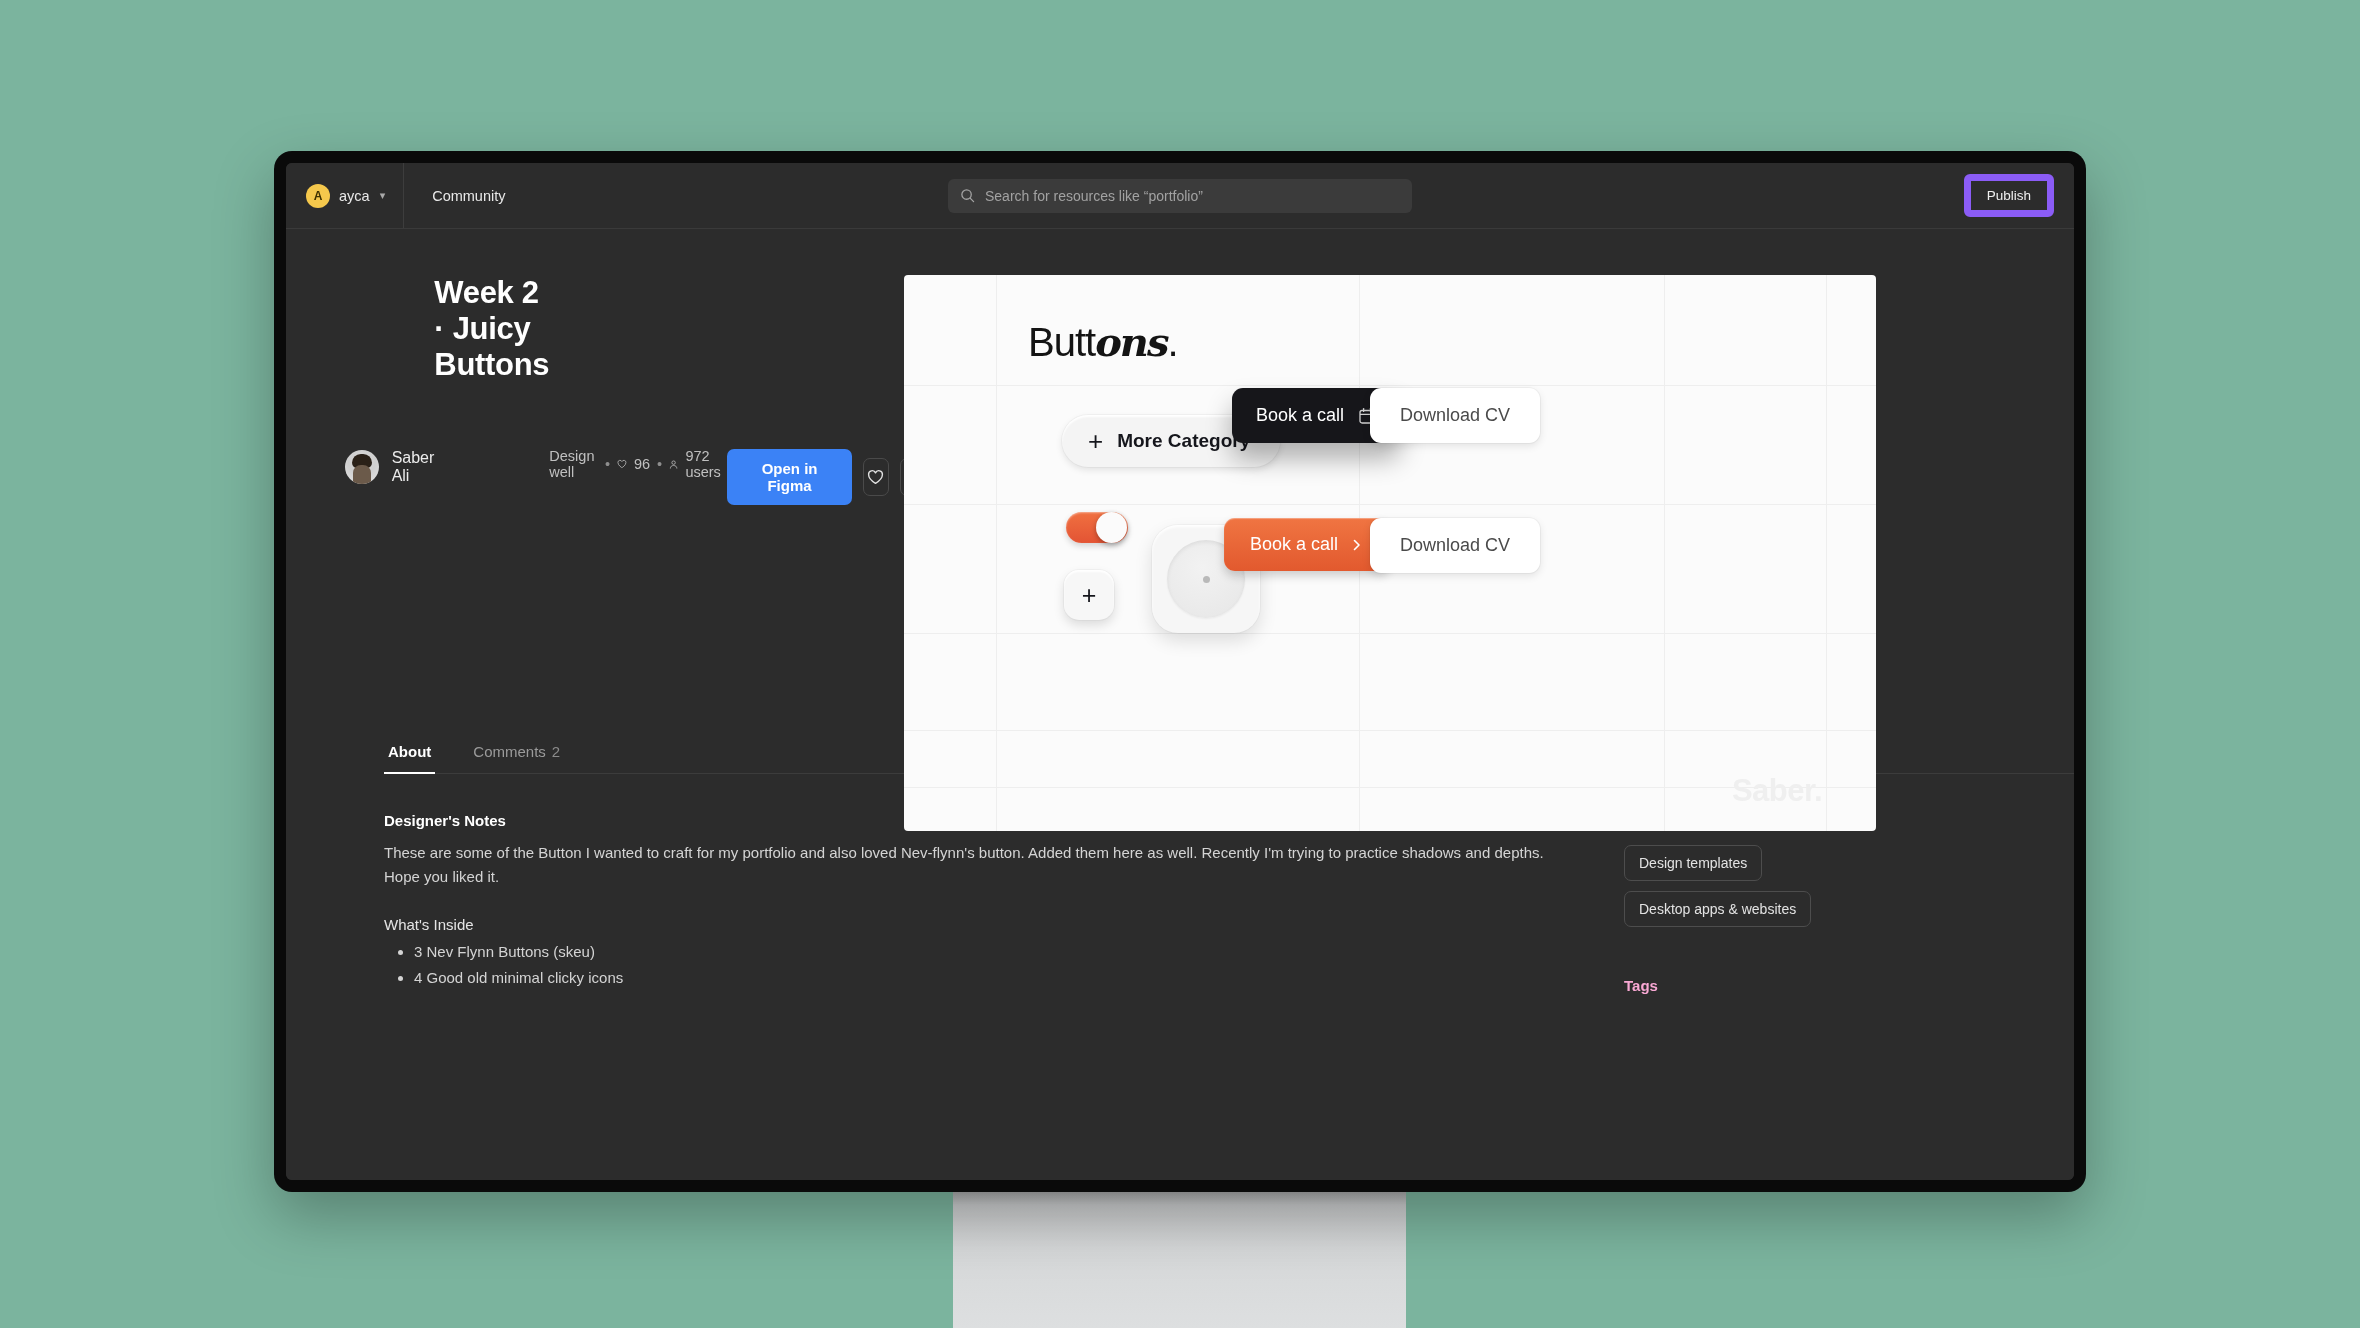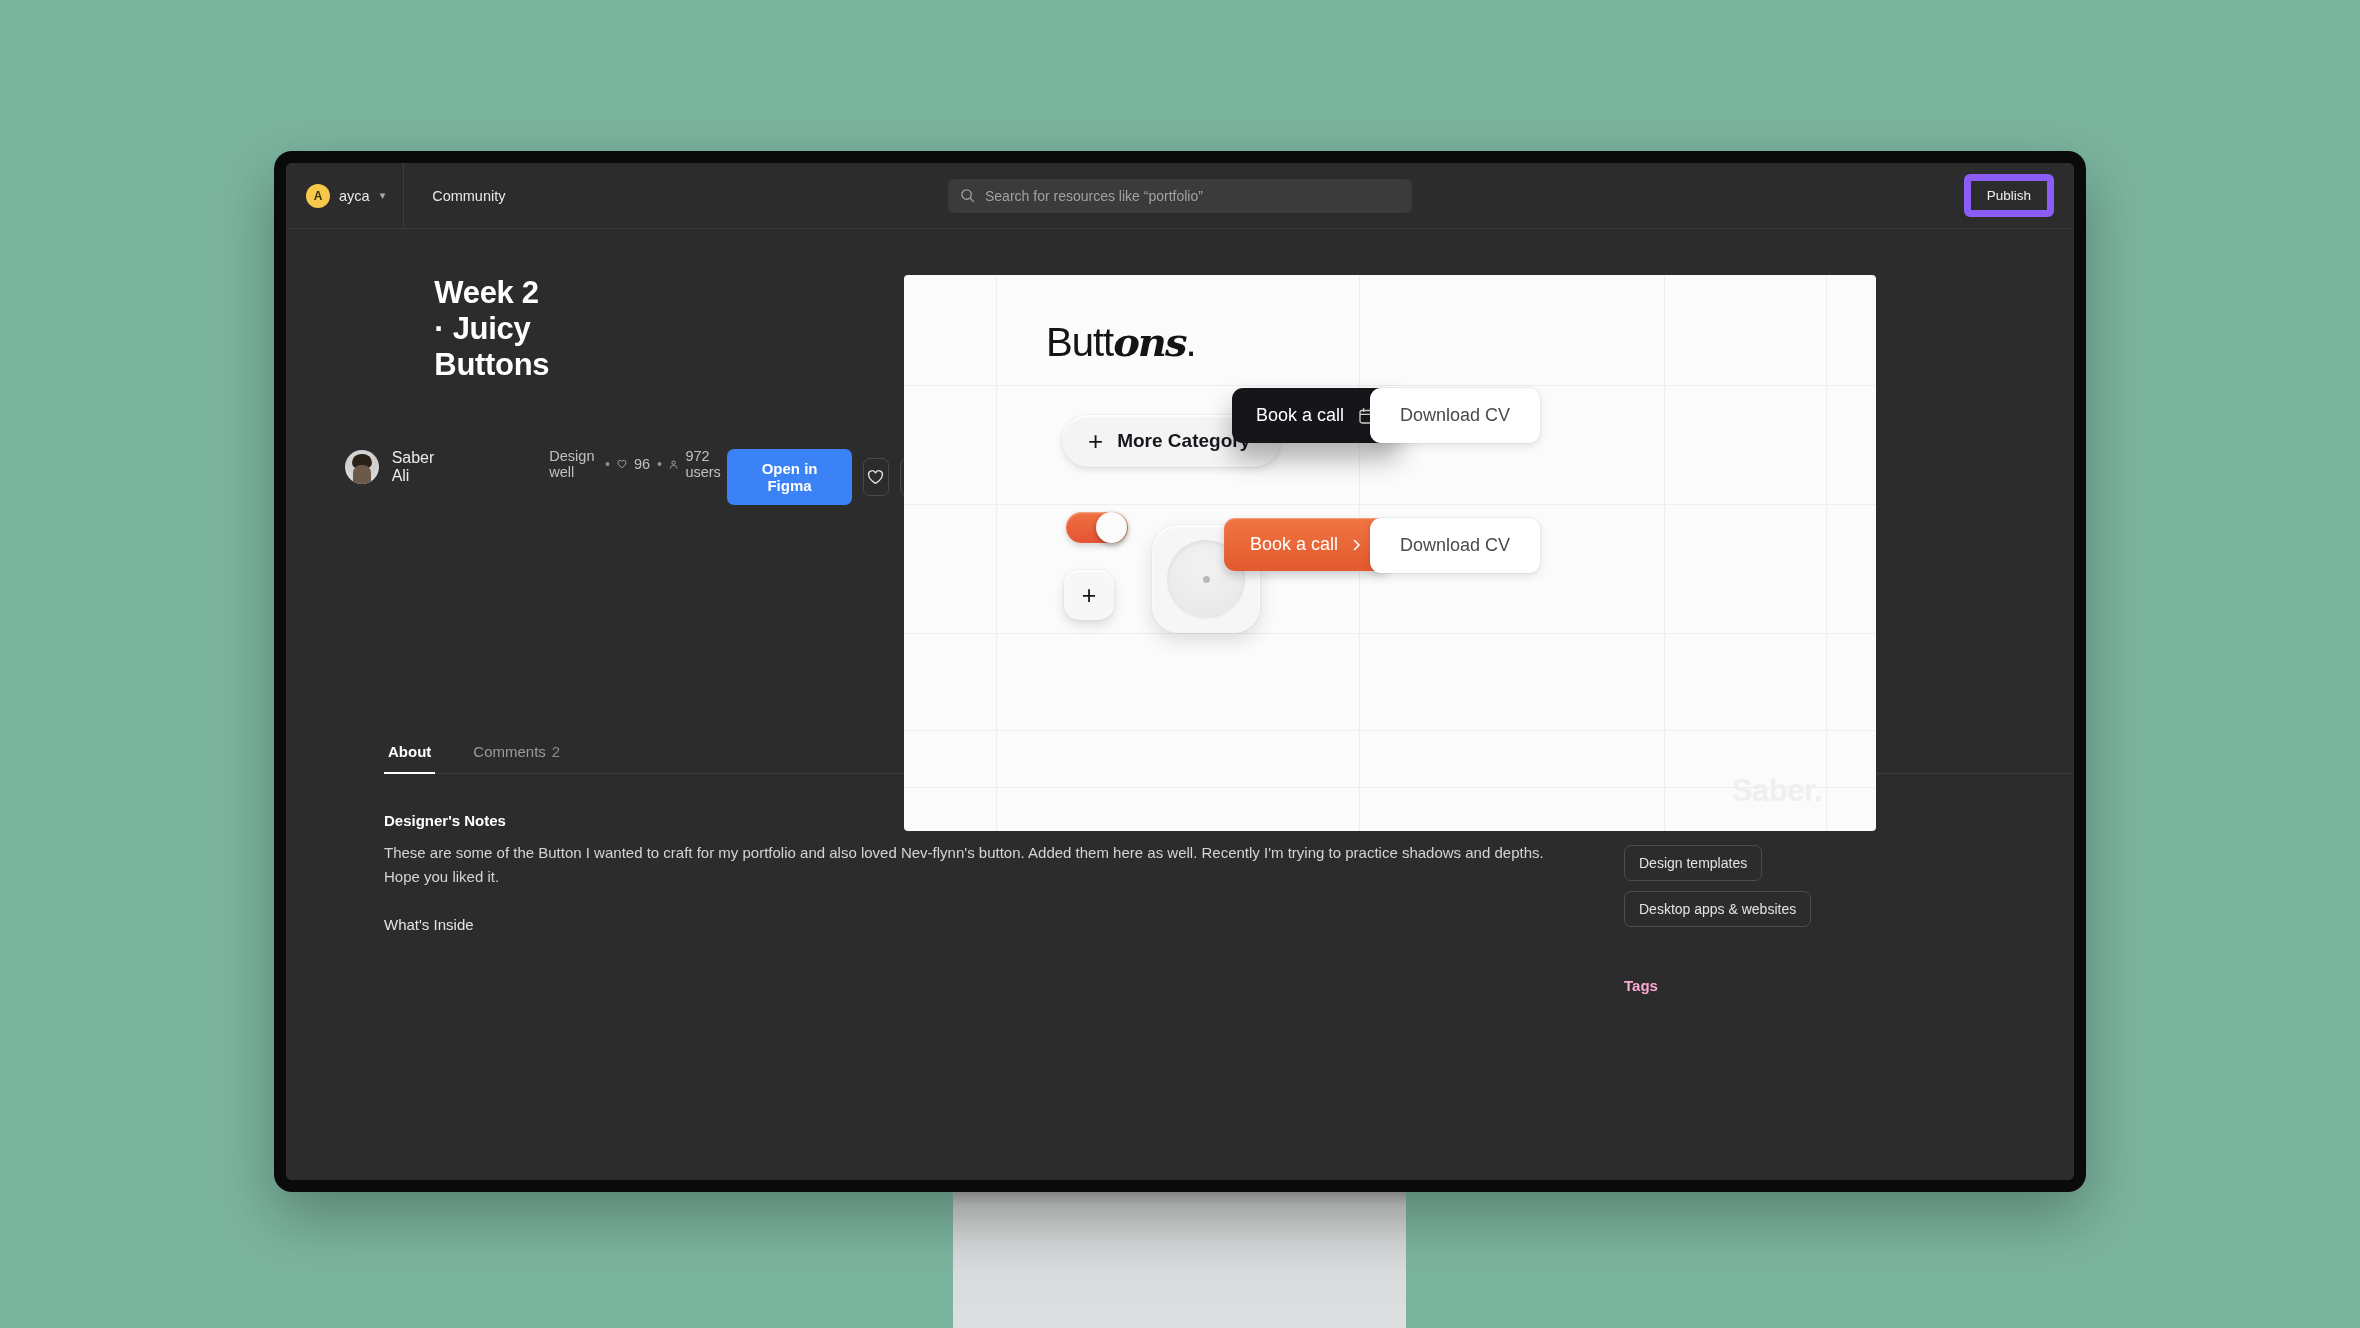--- a/index.html
+++ b/index.html
@@ -178,21 +178,20 @@
   .grid-v, .grid-h { position: absolute; background: #eeeeee; }
   .grid-v { width: 1px; top: 0; bottom: 0; }
   .grid-h { height: 1px; left: 0; right: 0; }
 
   .pv-title {
     position: absolute; left: 124px; top: 43px;
     font-size: 40px; color: #141414;
     font-family: "Liberation Sans", sans-serif;
     font-weight: 400;
     letter-spacing: -1px;
-    margin-left: 18px;
   }
   .pv-title .script {
     font-family: "DejaVu Serif", serif;
     font-style: italic; font-weight: 700;
     letter-spacing: -2px;
   }
 
   .more-btn {
     position: absolute; left: 158px; top: 140px;
     display: flex; align-items: center; gap: 14px;
@@ -466,20 +465,24 @@
       <div class="tab">
         <span>Comments</span><span class="count">2</span>
       </div>
     </div>
 
     <div class="about">
       <div class="about-main">
         <div class="nh">Designer's Notes</div>
         <div class="np">These are some of the Button I wanted to craft for my portfolio and also loved Nev-flynn's button. Added them here as well. Recently I'm trying to practice shadows and depths. Hope you liked it.</div>
         <div class="nsub">What's Inside</div>
+        <ul class="nlist">
+          <li>3 Nev Flynn Buttons (skeu)</li>
+          <li>4 Good old minimal clicky icons</li>
+        </ul>
       </div>
 
       <div class="about-side">
         <div class="sh">Category</div>
         <div>
           <div class="chip">Design templates</div><br>
           <div class="chip">Desktop apps &amp; websites</div>
         </div>
         <div class="sh tags-h">Tags</div>
       </div>

